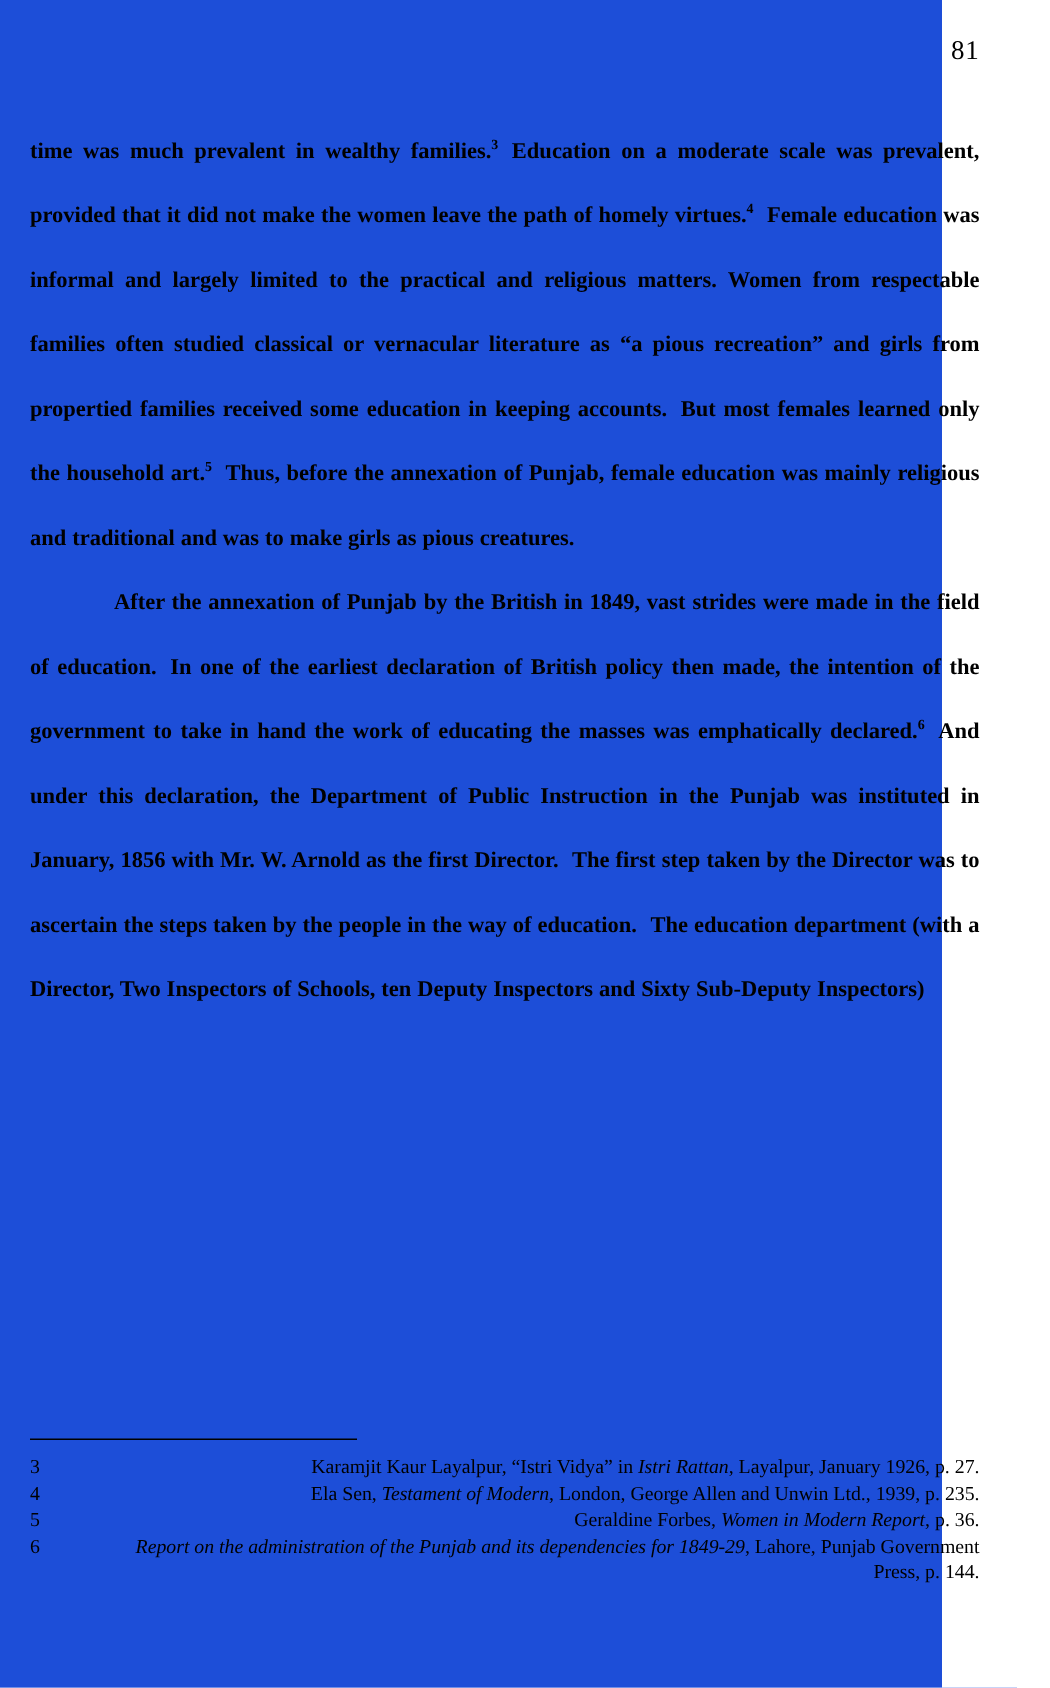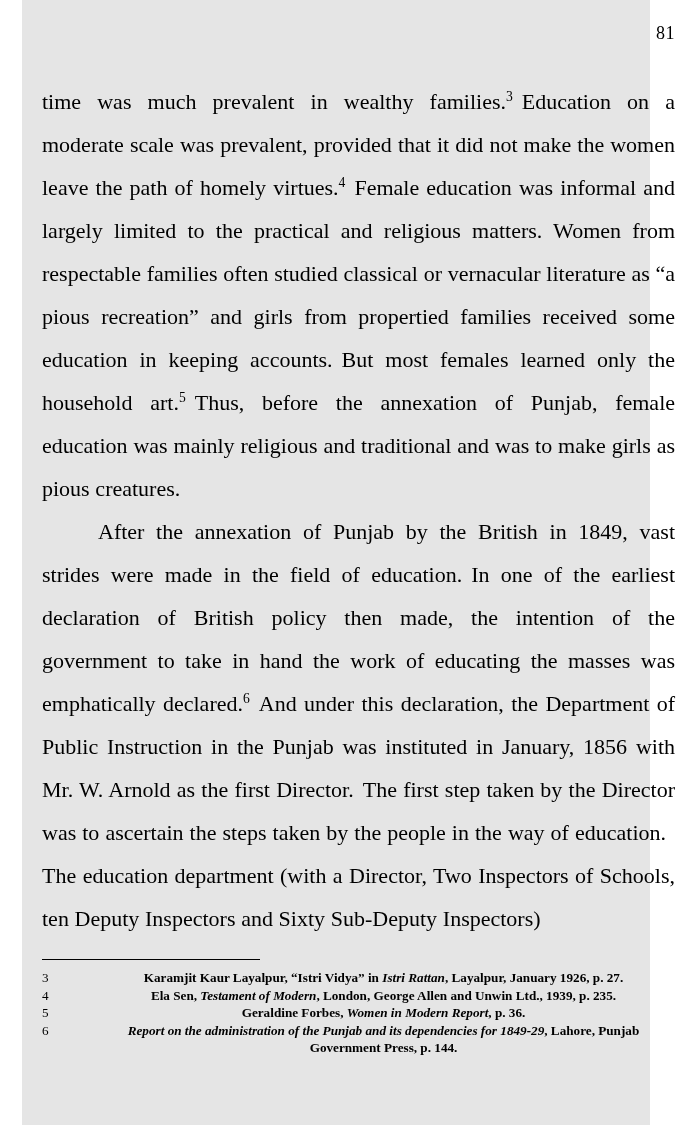--- a/index.html
+++ b/index.html
@@ -13,22 +13,21 @@
     position: relative;
     font-family: "Liberation Serif", "DejaVu Serif", serif;
     color: #000000;
     overflow: hidden;
   }
   .page {
     position: absolute;
     inset: 0;
     width: 628px;
     height: 1125px;
-    background: #e5e5e5;
-    margin-left: 22px;
+    background: #1d4ed8;
   }
   
   .folio {
     position: absolute;
     top: 22px;
     left: 20px;
     width: 633px;
     text-align: right;
     font-size: 18px;
     line-height: 22px;
@@ -36,27 +35,28 @@
   }
   
   .body-block {
     position: absolute;
     top: 80px;
     left: 20px;
     width: 633px;
   }
   .para {
     margin: 0;
-    font-size: 22px;
+    font-size: 15px;
     line-height: 43px;
     text-align: justify;
     text-justify: inter-word;
     -webkit-hyphens: none;
     hyphens: none;
     word-spacing: 0.2px;
+    font-weight: bold;
   }
   .para.indent {
     text-indent: 56px;
   }
   .para + .para {
     margin-top: 0;
   }
   sup.fn {
     font-size: 0.62em;
     vertical-align: super;
@@ -88,22 +88,21 @@
     align-items: flex-start;
     margin: 0;
   }
   .fn-num {
     width: 50px;
     flex: 0 0 50px;
     text-align: left;
   }
   .fn-text {
     flex: 1 1 auto;
-    text-align: center;
-    font-weight: bold;
+    text-align: right;
   }
   .fn-text i {
     font-style: italic;
   }
 </style>
 </head>
 <body>
 
 <div class="page">
 

